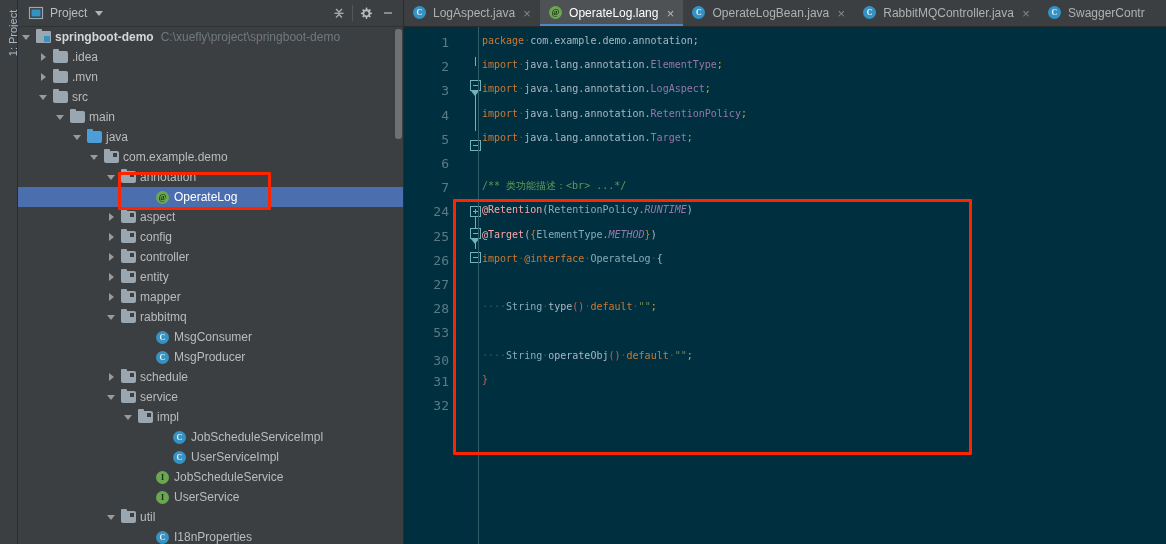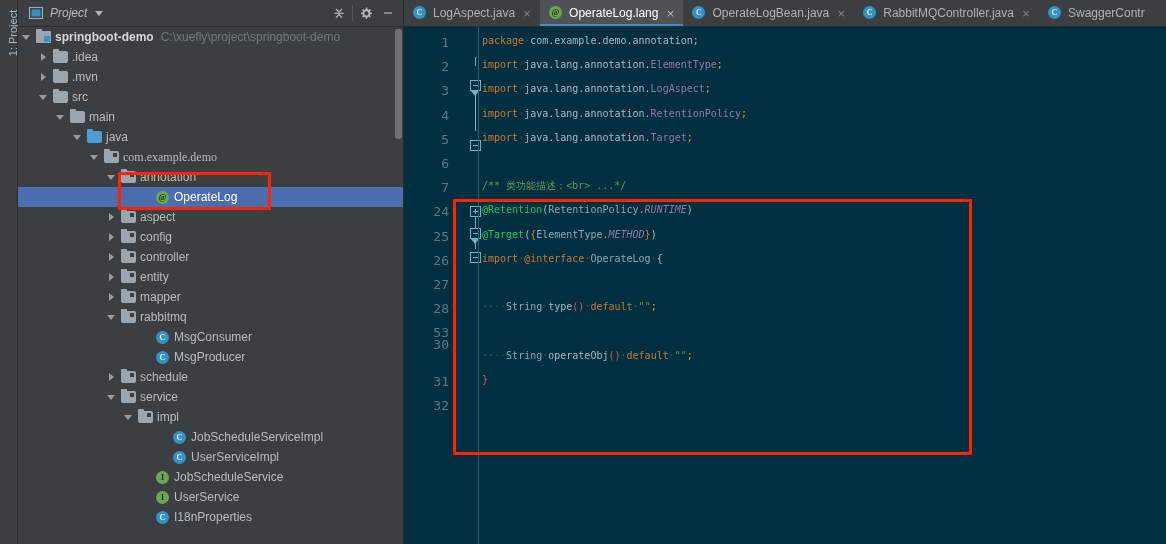--- a/index.html
+++ b/index.html
@@ -31,21 +31,21 @@
   }
   .panel-header {
     position:relative; height:27px; background:#3c3f41;
     border-bottom:1px solid #323232;
     display:flex; align-items:center; padding:0 4px;
   }
   .panel-header .ph-icon {
     width:16px; height:16px; margin-left:6px; margin-right:6px;
     position:relative; flex:none;
   }
-  .panel-title { color:#bbbbbb; font-size:12px;font-style:italic; }
+  .panel-title { color:#bbbbbb; font-size:12px; }
   .panel-caret {
     margin-left:8px; width:0;height:0;
     border-left:4px solid transparent; border-right:4px solid transparent;
     border-top:5px solid #b4b4b4;
   }
   .ph-spacer { flex:1; }
   .ph-btn { width:22px; height:22px; position:relative; cursor:pointer;
             display:flex; align-items:center; justify-content:center; }
   .ph-sep { width:1px; height:16px; background:#545658; margin:0 2px; }
 
@@ -185,21 +185,21 @@
     font-family:"DejaVu Sans Mono","Liberation Mono",monospace;
     font-size:10px;
   }
   .cl { position:absolute; left:0; white-space:pre; line-height:20px; }
   .indent-guide { position:absolute; width:1px; background:#2e5d68; }
 
   
   .k   { color:#cc7832; }       
   .id  { color:#a9b7c6; }       
   .pk  { color:#9876aa; }       
-  .annr{ color:#22c55e; }
+  .annr{ color:#fca5a5; }
   .str { color:#6a8759; }
   .docc{ color:#629755; }
   .sta { color:#9876aa; font-style:italic; }
   .brc { color:#cc7832; }
   .par { color:#a9b7c6; }
   .ws  { color:#2e5d68; }
   .yel { color:#d0a02a; }
   .red { color:#cf5b56; }
   .tealid { color:#87aab8; }
 </style>
@@ -282,21 +282,21 @@
           </span>
           <span class="lbl">main</span>
         </div>
         <div class="row" style="padding-left: 55px;">
           <span class="arrow down"></span>
           <span class="ico">
             <span class="folder src"></span>
           </span>
           <span class="lbl">java</span>
         </div>
-        <div class="row" style="padding-left: 72px; font-family: Liberation Serif, serif;">
+        <div class="row" style="padding-left: 72px;">
           <span class="arrow down"></span>
           <span class="ico folder-pkg">
             <span class="folder"></span>
             <span class="dot"></span>
           </span>
           <span class="lbl">com.example.demo</span>
         </div>
         <div class="row" style="padding-left: 89px;">
           <span class="arrow down"></span>
           <span class="ico folder-pkg">
@@ -418,20 +418,28 @@
             <span class="iface">I</span>
           </span>
           <span class="lbl">JobScheduleService</span>
         </div>
         <div class="row" style="padding-left: 123px;">
           <span class="arrow"></span>
           <span class="ico">
             <span class="iface">I</span>
           </span>
           <span class="lbl">UserService</span>
+        </div>
+        <div class="row" style="padding-left: 89px;">
+          <span class="arrow down"></span>
+          <span class="ico folder-pkg">
+            <span class="folder"></span>
+            <span class="dot"></span>
+          </span>
+          <span class="lbl">util</span>
         </div>
         <div class="row" style="padding-left: 123px;">
           <span class="arrow"></span>
           <span class="ico">
             <span class="cls">C</span>
           </span>
           <span class="lbl">I18nProperties</span>
         </div>
       </div>
 
@@ -512,21 +520,21 @@
           <div class="gnum" style="top: 80.6px;">4</div>
           <div class="gnum" style="top: 104.8px;">5</div>
           <div class="gnum" style="top: 129px;">6</div>
           <div class="gnum" style="top: 153.2px;">7</div>
           <div class="gnum" style="top: 177.4px;">24</div>
           <div class="gnum" style="top: 201.6px;">25</div>
           <div class="gnum" style="top: 225.8px;">26</div>
           <div class="gnum" style="top: 250px;">27</div>
           <div class="gnum" style="top: 274.2px;">28</div>
           <div class="gnum" style="top: 298.4px;">53</div>
-          <div class="gnum" style="top: 310px;">30</div>
+          <div class="gnum" style="top: 326px;">30</div>
           <div class="gnum" style="top: 346.8px;">31</div>
           <div class="gnum" style="top: 371px;">32</div>
         </div>
 
       <div class="codelines" id="codelines">
         <div class="indent-guide" style="left:-4px; top:0px; height:517px;"></div>
       <div class="cl" style="top: 4px;"><span class="k">package</span><span class="ws">·</span><span class="id">com.example.demo.annotation</span><span class="id">;</span></div>
           <div class="cl" style="top: 28.2px;"><span class="k">import</span><span class="ws">·</span><span class="id">java.lang.annotation.</span><span class="pk">ElementType</span><span class="yel">;</span></div>
           <div class="cl" style="top: 52.4px;"><span class="k">import</span><span class="ws">·</span><span class="id">java.lang.annotation.</span><span class="pk">LogAspect</span><span class="yel">;</span></div>
           <div class="cl" style="top: 76.6px;"><span class="k">import</span><span class="ws">·</span><span class="id">java.lang.annotation.</span><span class="pk">RetentionPolicy</span><span class="yel">;</span></div>

